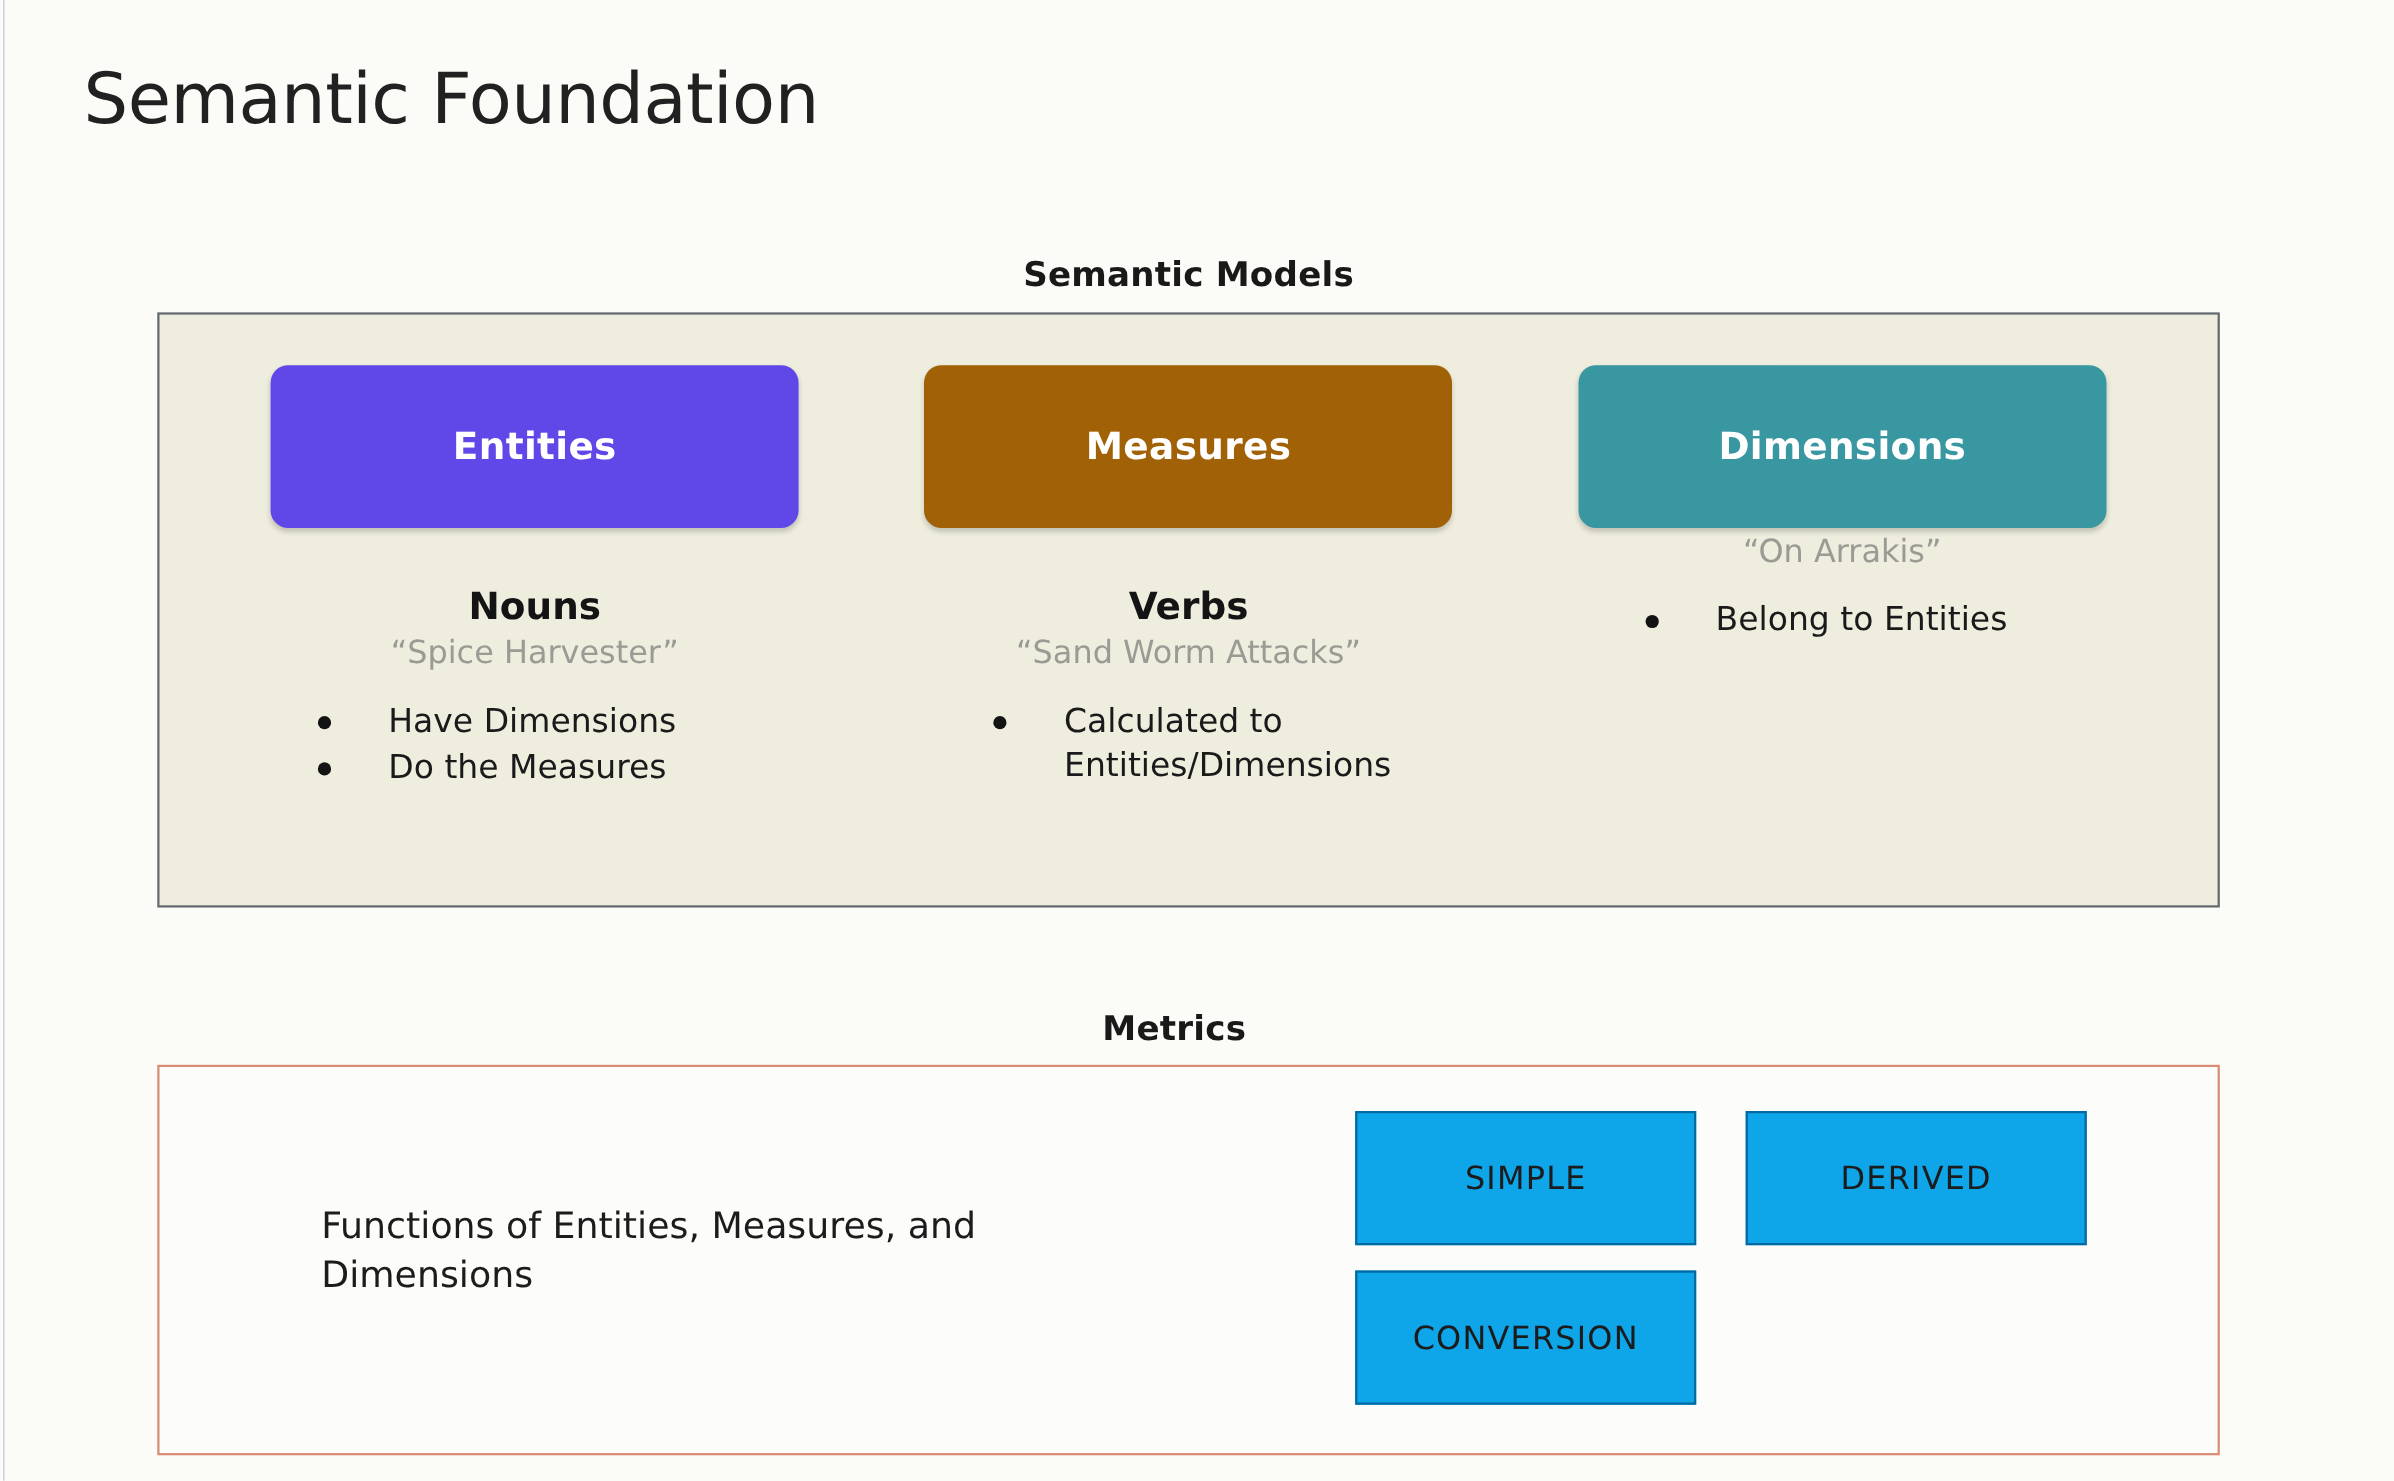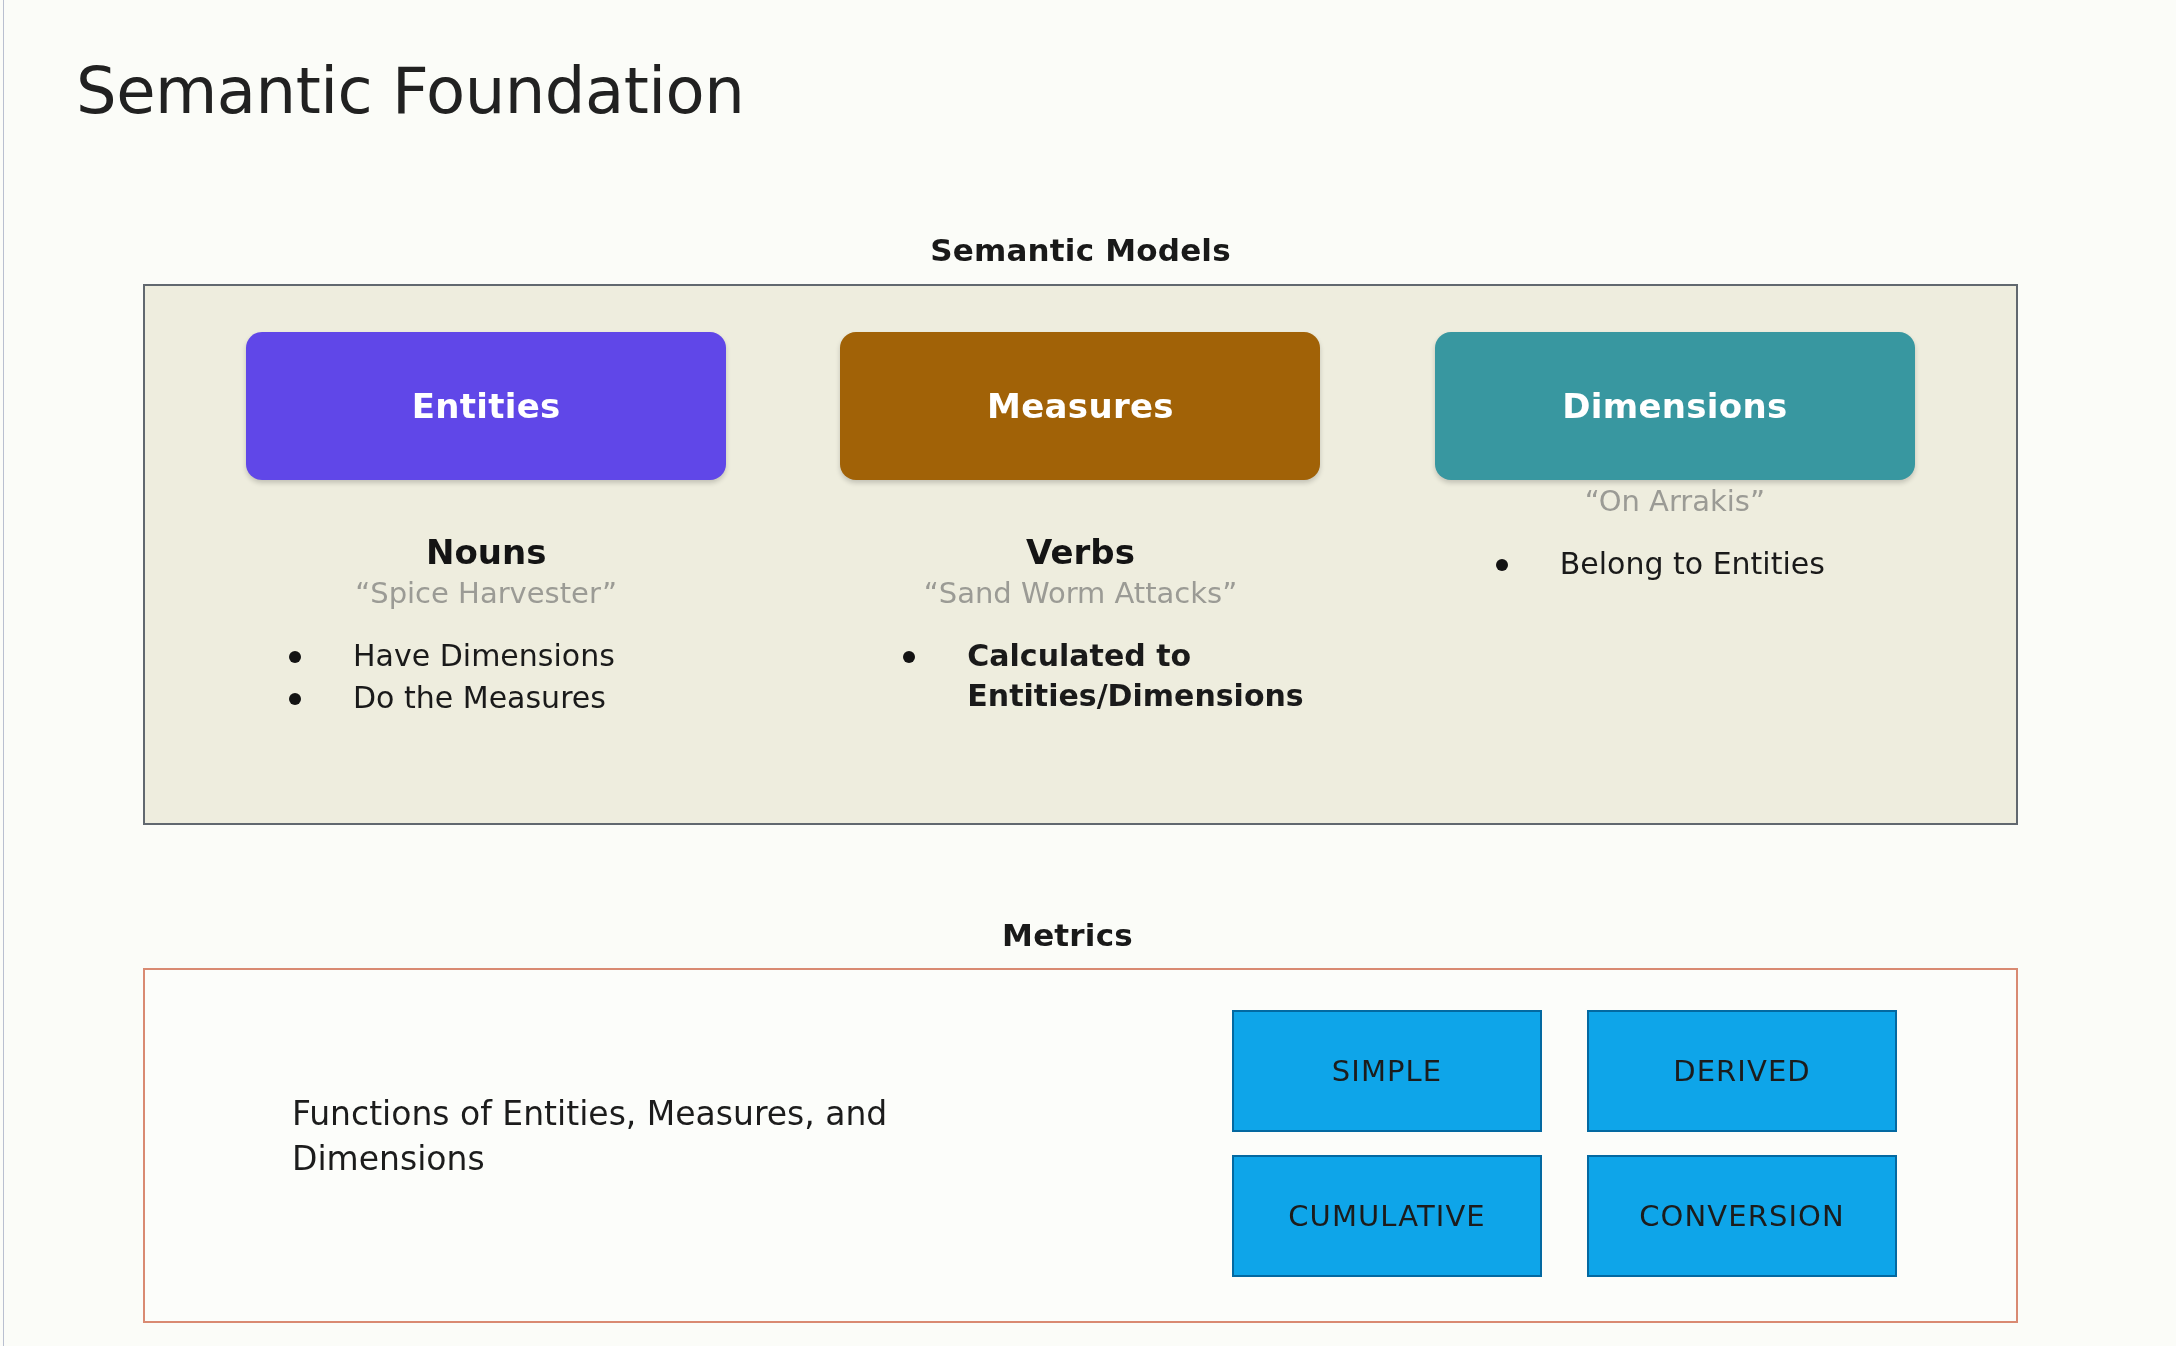--- a/index.html
+++ b/index.html
@@ -113,21 +113,21 @@
     padding: 0;
     margin-left: 0;
     margin-right: 0;
     width: 100%;
     display: flex;
     flex-direction: column;
     align-items: flex-start;
     padding-left: 100px;
     box-sizing: border-box;
   }
-  .sm-col.col-measures .sm-bullets { padding-left: 120px; font-weight: bold; }
+  .sm-col.col-measures .sm-bullets { padding-left: 120px; }
   .sm-col.col-dimensions .sm-bullets { padding-left: 118px; }
   .sm-bullet {
     display: flex;
     flex-direction: row;
     align-items: flex-start;
     font-size: 30px;
     color: #1a1a1a;
     line-height: 1.32;
     margin-bottom: 2px;
   }
@@ -250,15 +250,14 @@
 
 </div>
 
 <div class="mt-heading">Metrics</div>
 <div class="mt-panel"></div>
 <div class="mt-desc">Functions of Entities, Measures, and Dimensions</div>
 
 <div class="mt-grid">
   <div class="mt-box">SIMPLE</div>
   <div class="mt-box">DERIVED</div>
-  <div class="mt-box">CUMULATIVE</div>
   <div class="mt-box">CONVERSION</div>
 </div>
 
 </body></html>

